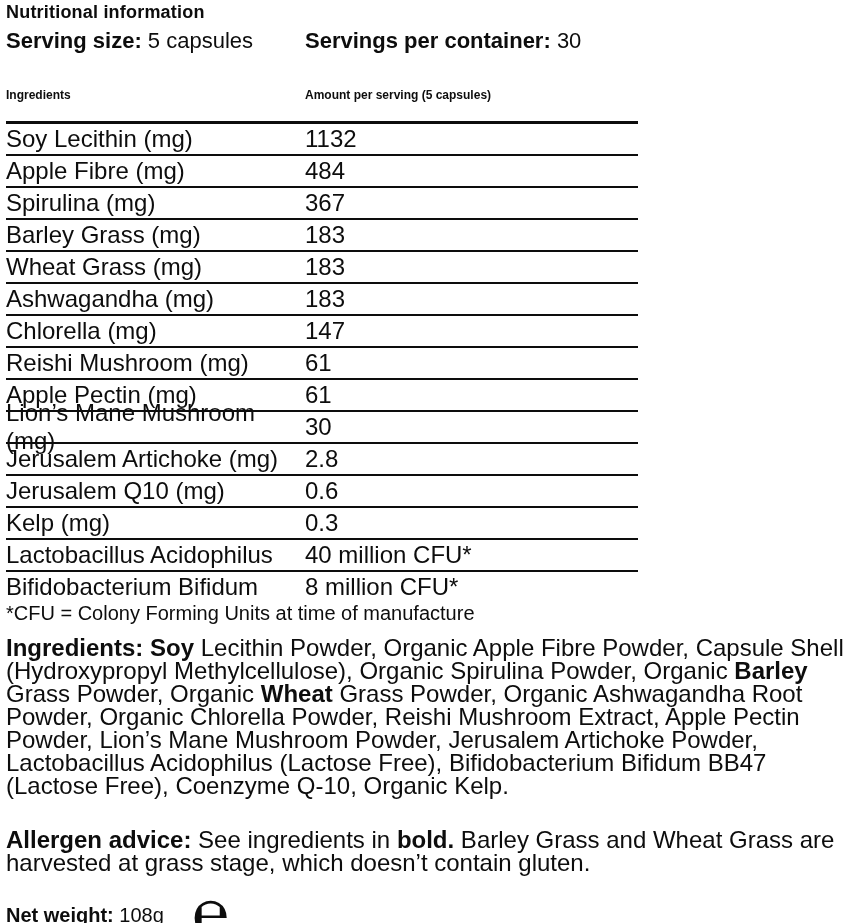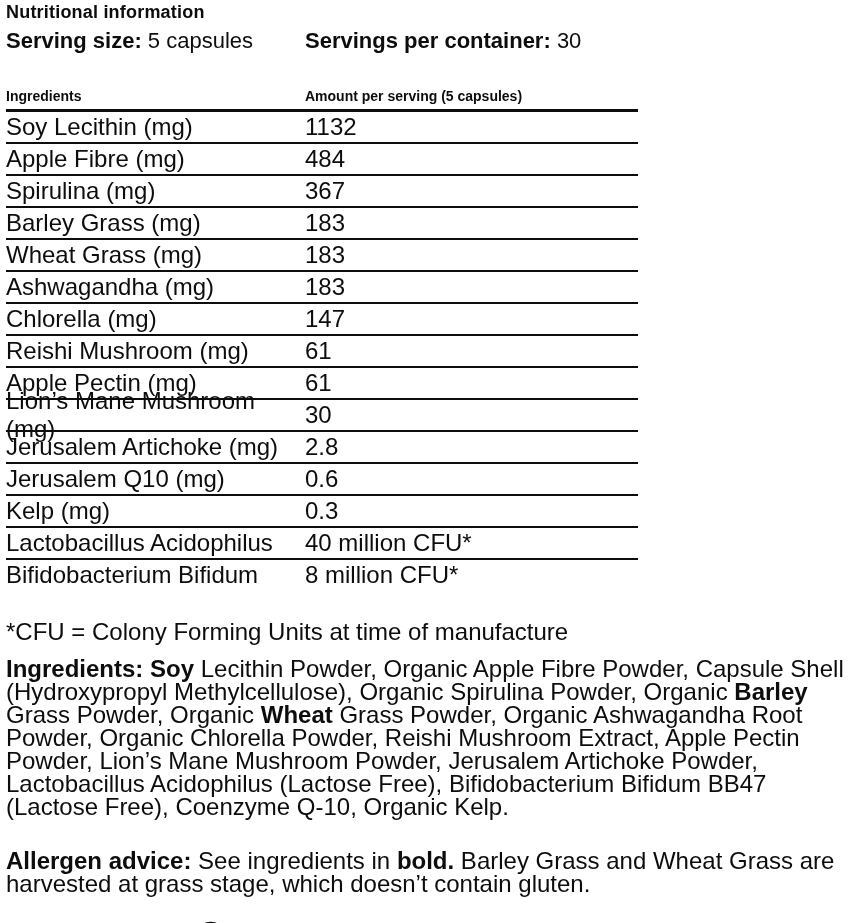--- a/index.html
+++ b/index.html
@@ -35,41 +35,40 @@
     margin-top: 5px;
   }
 
   
   .ing-table {
     width: 632px;
     margin-top: 34px;
   }
   .thead {
     display: flex;
-    font-size: 14px;
+    font-size: 12px;
     font-weight: bold;
-    padding-bottom: 5px;
+    padding-bottom: 19px;
     border-bottom: 3px solid #0d0d0d;
   }
   .trow {
     display: flex;
     align-items: center;
     height: 30px;
     border-bottom: 2px solid #0d0d0d;
     font-size: 24px;
   }
   .trow:last-child { border-bottom: none; }
   .cell { box-sizing: border-box; }
   .c1 { width: 299px; padding-right: 4px; }
   .c2 { flex: 1; }
 
   
   .footnote {
-    font-size: 24px;
-    margin-top: 28px;
+    font-size: 20px;
   }
   .para {
     font-size: 24px;
     line-height: 23px;
     margin-top: 11px;
     width: 856px;
   }
   .allergen {
     margin-top: 31px;
   }

